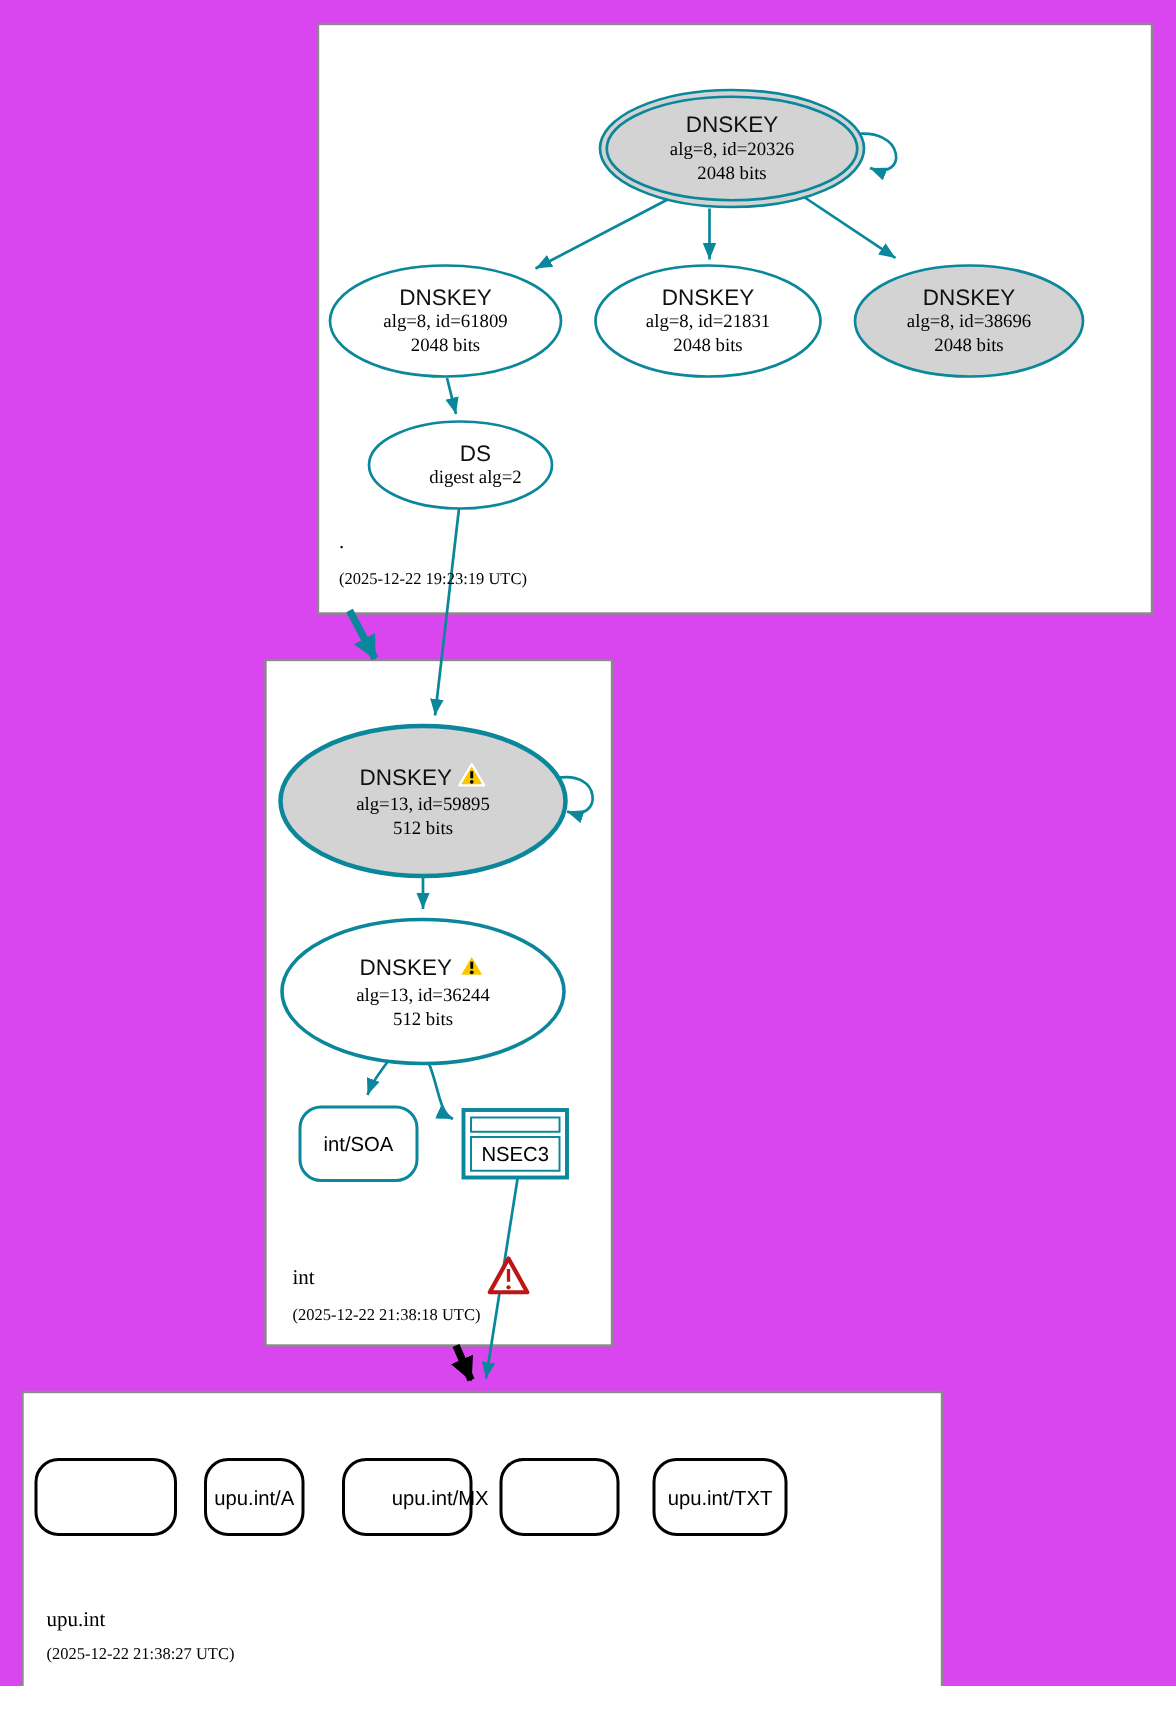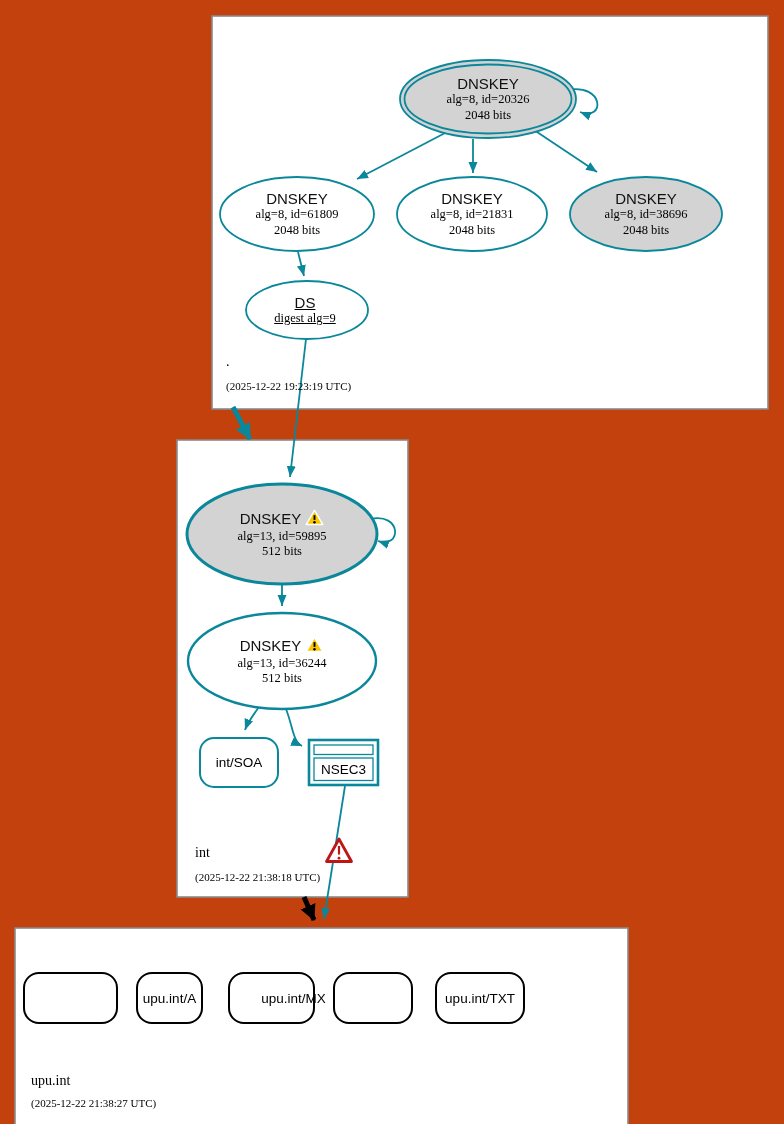--- a/index.html
+++ b/index.html
@@ -1,16 +1,16 @@
 <!DOCTYPE html>
 <html><head>
 <meta charset="utf-8">
 <style>
   html,body{margin:0;padding:0;background:#ffffff;}
-  .stage{position:relative;width:784px;height:1124px;background:#c2410c;overflow:hidden;
+  .stage{position:relative;width:784px;height:1124px;background:#d946ef;overflow:hidden;
          font-family:"Liberation Serif",serif;}
   .stage svg.layer{position:absolute;left:0;top:0;}
   .lbl{position:absolute;pointer-events:none;color:#000;}
   .nlabel{display:flex;flex-direction:column;align-items:center;justify-content:center;
           text-align:center;line-height:1.22;}
   .ntitle{font-family:"Liberation Sans",sans-serif;font-size:15px;color:#101010;
           display:flex;align-items:center;justify-content:center;gap:4px;line-height:1.15;}
   .ndetail{font-family:"Liberation Serif",serif;font-size:12.5px;color:#000;}
   .rrlabel{font-family:"Liberation Sans",sans-serif;font-size:13.5px;color:#000;
            display:flex;align-items:center;justify-content:center;border-radius:23px;}
@@ -101,23 +101,23 @@
     <div class="ndetail">alg=8, id=21831</div>
     <div class="ndetail">2048 bits</div>
   </div>
 
   <div class="lbl nlabel" style="left:570px;top:180px;width:152px;height:68px;">
     <div class="ntitle">DNSKEY</div>
     <div class="ndetail">alg=8, id=38696</div>
     <div class="ndetail">2048 bits</div>
   </div>
 
-  <div class="lbl nlabel" style="left:244px;top:288px;width:122px;height:44px;text-decoration:underline;">
+  <div class="lbl nlabel" style="left:256px;top:288px;width:122px;height:44px;">
     <div class="ntitle">DS</div>
-    <div class="ndetail">digest alg=9</div>
+    <div class="ndetail">digest alg=2</div>
   </div>
 
   <div class="lbl zname" style="left:226px;top:354px;">.</div>
   <div class="lbl zts" style="left:226px;top:380px;">(2025-12-22 19:23:19 UTC)</div>
 
   <div class="lbl nlabel" style="left:187px;top:502px;width:190px;height:64px;">
     <div class="ntitle">
       <span>DNSKEY</span>
       <span>
         <svg width="19" height="17" viewBox="0 0 20 18">

